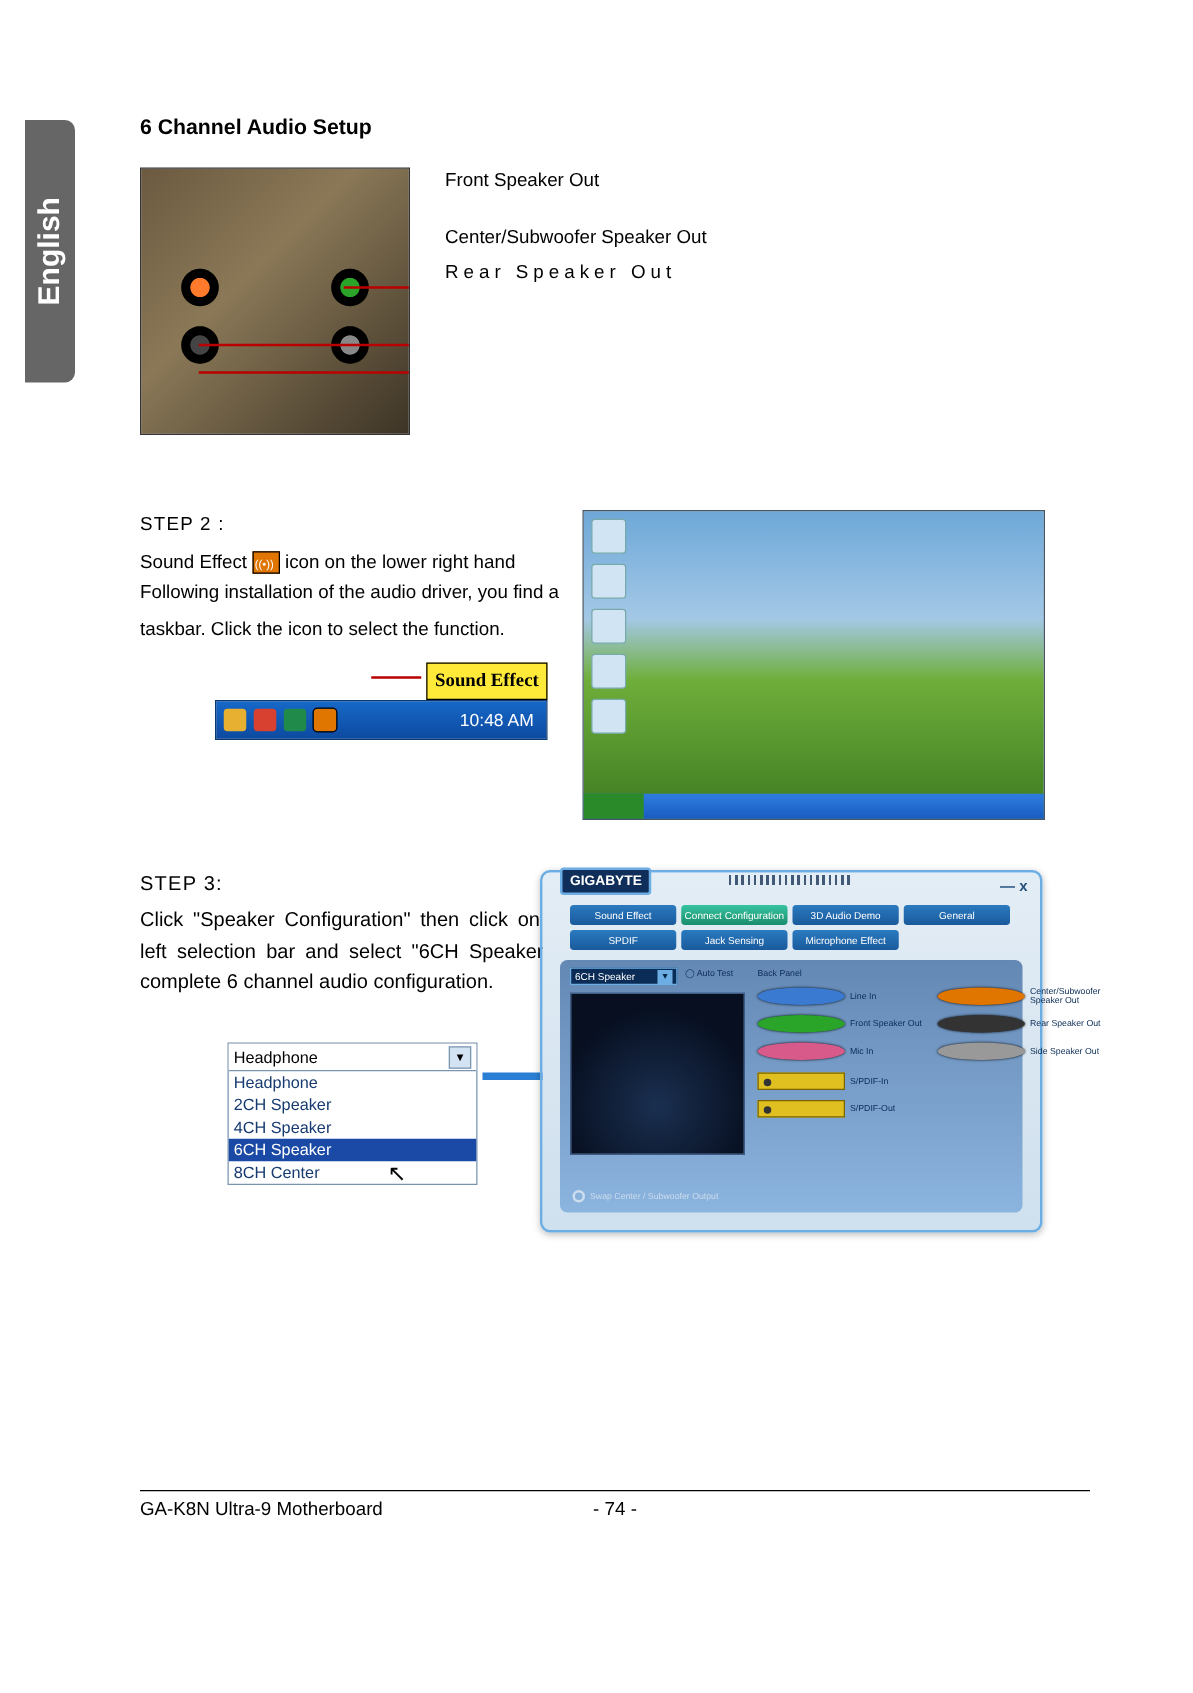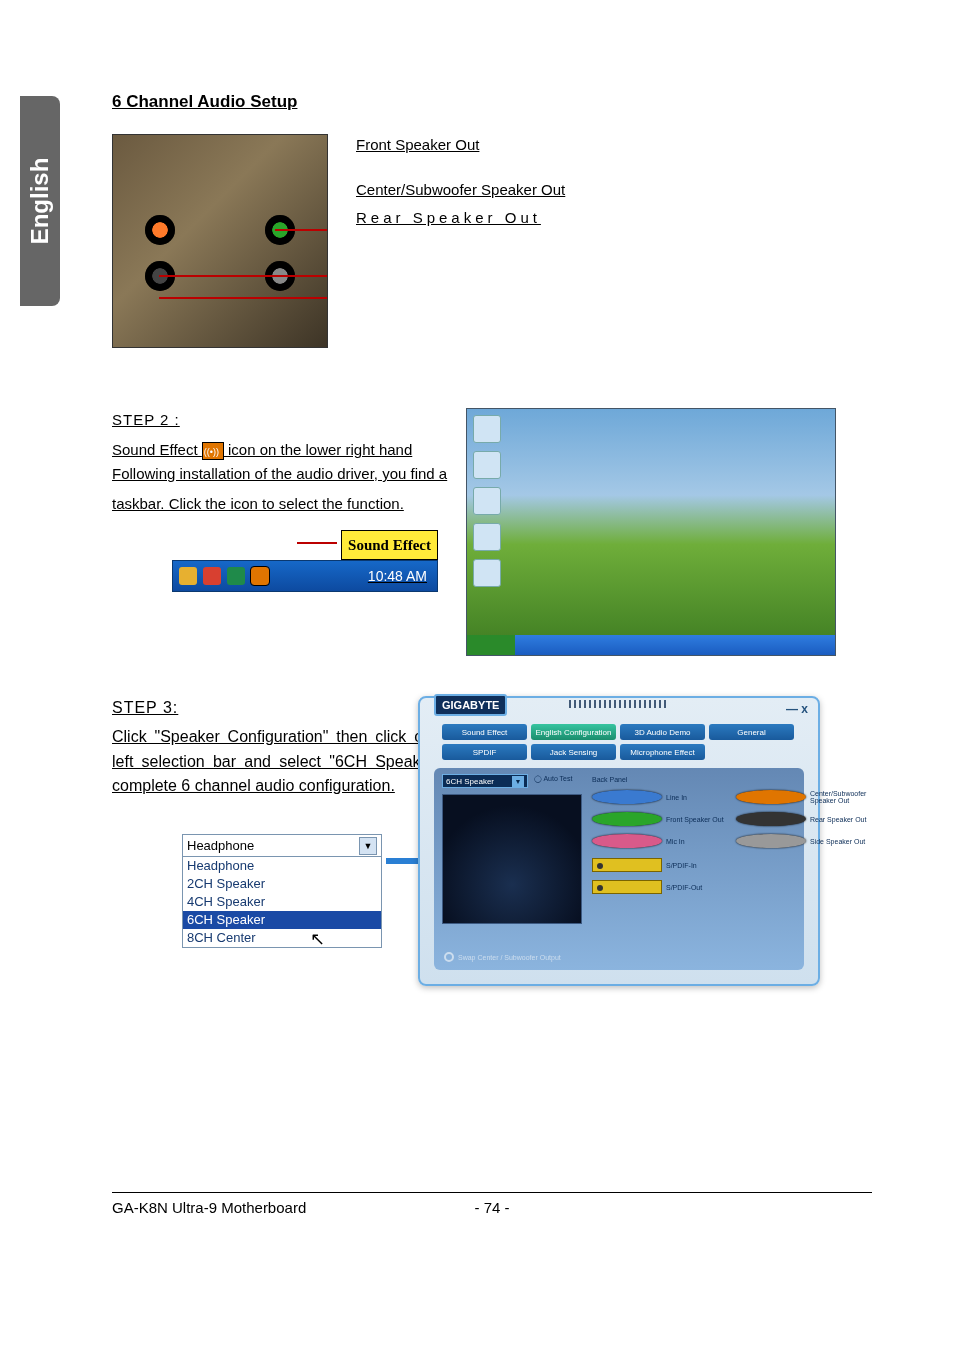--- a/index.html
+++ b/index.html
@@ -1,19 +1,19 @@
 <!DOCTYPE html>
 <html><head>
 <meta charset="utf-8">
 <style>
   * { box-sizing: border-box; margin: 0; padding: 0; }
   html, body { width: 954px; height: 1354px; font-family: Arial, Helvetica, sans-serif; background: #fff; color: #000; position: relative; }
   .side-tab { position: absolute; left: 20px; top: 96px; width: 40px; height: 210px; background: #666; border-top-right-radius: 8px; border-bottom-right-radius: 8px; display: flex; align-items: center; justify-content: center; }
   .side-tab span { transform: rotate(-90deg); color: #fff; font-weight: bold; font-size: 24px; white-space: nowrap; }
-  .content { position: absolute; left: 112px; top: 92px; width: 760px; text-decoration: underline; }
+  .content { position: absolute; left: 112px; top: 92px; width: 760px; }
   h3 { font-size: 17px; font-weight: bold; margin-bottom: 22px; }
   .step-row { display: flex; gap: 14px; margin-bottom: 60px; align-items: flex-start; }
   .step-row .txt { font-size: 15px; line-height: 1.6; flex: 0 0 340px; text-align: justify; }
   .step-label { letter-spacing: 1px; margin-bottom: 4px; }
   .fig { position: relative; }
 
   
   .panel-photo { width: 216px; height: 214px; background: linear-gradient(135deg,#6b5a40,#8a7857 40%,#3d3426); border:1px solid #333; position: relative; overflow:hidden; }
   .jack { width: 30px; height: 30px; border-radius: 50%; position: absolute; background: #ccc; box-shadow: inset 0 0 6px #000; }
   .jack.orange { background: radial-gradient(circle,#ff7a2a 35%,#000 38%); left: 32px; top: 80px; }
@@ -43,21 +43,21 @@
   
   .step3-row { position: relative; margin-top: 40px; }
   .step3-row .txt { font-size: 16px; line-height: 1.55; width: 350px; text-align: justify; }
   .dropdown { position:absolute; left:70px; top:138px; width:200px; border:1px solid #7a95b0; font-family: Tahoma, sans-serif; font-size:13px; background:#fff; }
   .dropdown .dd-sel { height:22px; line-height:22px; padding:0 4px; border-bottom:1px solid #7a95b0; display:flex; justify-content:space-between; align-items:center; background:#fff; }
   .dropdown .dd-sel .chev { width:18px; height:18px; background:#d4e3f3; border:1px solid #7a95b0; display:flex; align-items:center; justify-content:center; font-size:9px; }
   .dropdown .opt { height:18px; line-height:18px; padding:0 4px; color:#173a70; }
   .dropdown .opt.hl { background:#1a4aa5; color:#fff; }
   .cursor { position:absolute; left:198px; top:232px; font-size:18px; }
 
-  .gigapanel { position:absolute; left:306px; top:0px; width:402px; height:290px; border:2px solid #6caee4; border-radius:8px; background:linear-gradient(#e3edf5,#cfe0ee); box-shadow:0 2px 6px rgba(0,0,0,.25); }
+  .gigapanel { position:absolute; left:320px; top:0px; width:402px; height:290px; border:2px solid #6caee4; border-radius:8px; background:linear-gradient(#e3edf5,#cfe0ee); box-shadow:0 2px 6px rgba(0,0,0,.25); }
   .gigapanel .title { position:absolute; left:14px; top:-4px; background:#0f2f5a; color:#fff; font-weight:bold; font-size:11px; padding:3px 6px; border:2px solid #6caee4; border-radius:3px; }
   .gigapanel .grip { position:absolute; left:50%; top:2px; transform:translateX(-50%); width:100px; height:8px; background:repeating-linear-gradient(90deg,#425a78 0 2px,transparent 2px 5px); }
   .gigapanel .close { position:absolute; right:10px; top:4px; color:#26537e; font-size:12px; font-weight:bold; }
   .gigapanel .tabs { position:absolute; top:26px; left:22px; right:22px; display:flex; flex-wrap:wrap; gap:4px; }
   .gigapanel .tab { flex:0 0 85px; height:16px; font-size:8px; color:#fff; display:flex; align-items:center; justify-content:center; border-radius:3px; background:linear-gradient(#2b7ac0,#195a9c); }
   .gigapanel .tab.active { background:linear-gradient(#36c4a0,#1a8d6d); }
   .gigapanel .body { position:absolute; top:70px; left:14px; right:14px; bottom:14px; background:linear-gradient(#6488b4,#8bb4de); border-radius:6px; padding:6px; }
   .gigapanel .ddsmall { position:absolute; left:8px; top:6px; width:86px; height:14px; background:#0b2c56; color:#fff; font-size:8px; line-height:14px; padding:0 3px; border:1px solid #6caee4; }
   .gigapanel .ddsmall .ar { float:right; width:12px; height:12px; margin-top:1px; background:#6caee4; display:flex; align-items:center; justify-content:center; font-size:7px; color:#06264a; }
   .gigapanel .autotest { position:absolute; left:100px; top:7px; font-size:7px; color:#0b2c56; }
@@ -169,21 +169,21 @@
       <div class="shaft"></div>
         <div class="head"></div>
     </div>
 
     <div class="gigapanel">
       <div class="title">GIGABYTE</div>
       <div class="grip"></div>
       <div class="close">— x</div>
       <div class="tabs">
         <div class="tab">Sound Effect</div>
-        <div class="tab active">English Configuration</div>
+        <div class="tab active">Connect Configuration</div>
         <div class="tab">3D Audio Demo</div>
         <div class="tab">General</div>
         <div class="tab">SPDIF</div>
         <div class="tab">Jack Sensing</div>
         <div class="tab">Microphone Effect</div>
       </div>
       <div class="body">
         <div class="ddsmall">
           <span>6CH Speaker</span>
           <span class="ar">▼</span>

